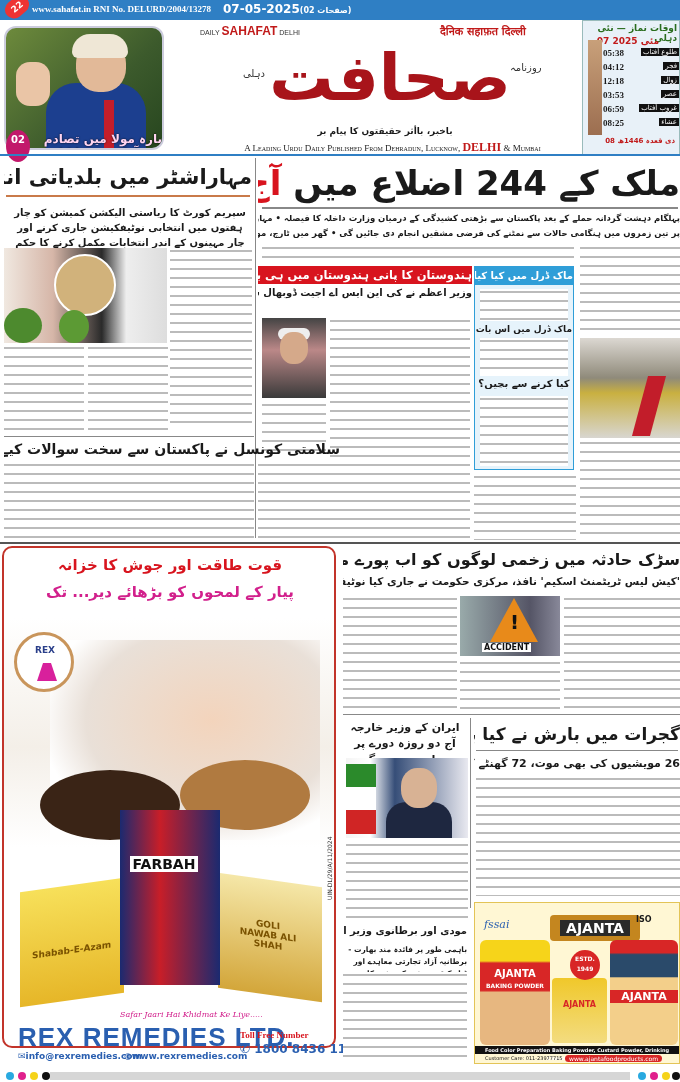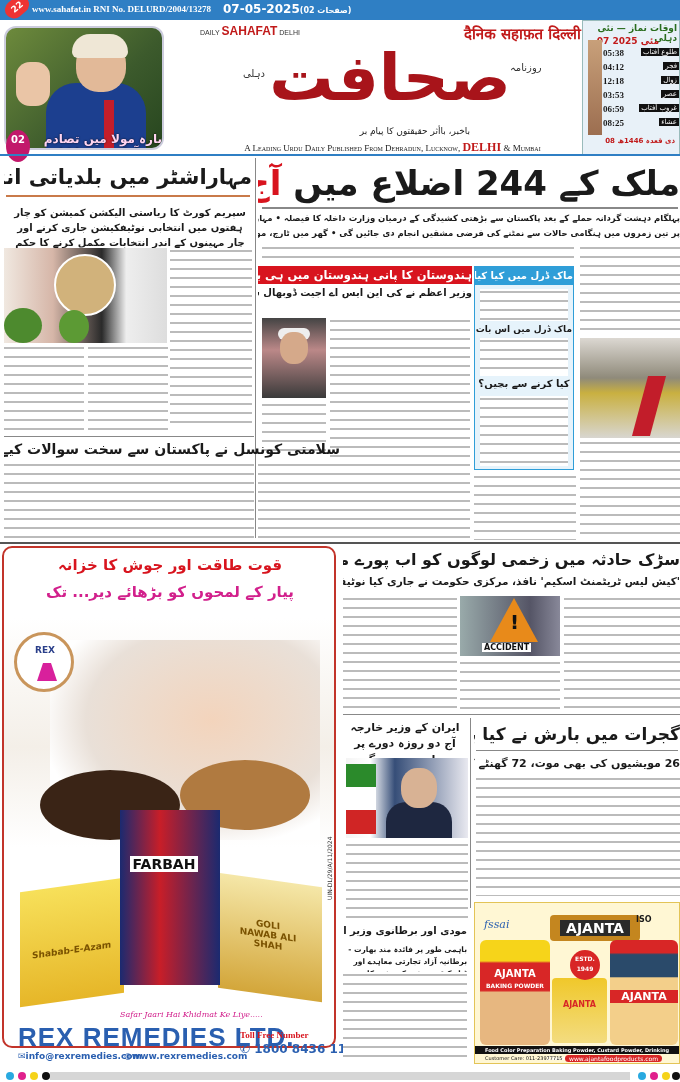--- a/index.html
+++ b/index.html
@@ -16,25 +16,25 @@
 #trump .suit{position:absolute;left:40px;top:55px;width:100px;height:70px;background:#1c3f8f;border-radius:30px 30px 0 0;}
 #trump .head{position:absolute;left:70px;top:12px;width:50px;height:52px;background:#e2b998;border-radius:45%;}
 #trump .hair{position:absolute;left:66px;top:6px;width:56px;height:24px;background:#efe7d6;border-radius:30px 30px 10px 10px;}
 #trump .tie{position:absolute;left:98px;top:72px;width:10px;height:52px;background:#c41e2a;}
 #trump .hand{position:absolute;left:10px;top:34px;width:34px;height:44px;background:#eac5a6;border-radius:14px;}
 #trump .cap{position:absolute;left:28px;top:104px;color:#ffd5f2;font-size:12px;font-weight:bold;direction:rtl;text-shadow:0 0 2px #000;}
 .circle02{left:6px;top:130px;width:24px;height:32px;background:#c2186b;color:#fff;border-radius:50%;font-size:10px;font-weight:bold;text-align:center;line-height:20px;}
 
 #dailysah{left:200px;top:24px;font-family:"Liberation Sans",sans-serif;font-size:7px;color:#333;}
 #dailysah b{color:#c11a1a;font-size:12px;font-weight:bold;}
-#hindi{left:464px;top:23px;font-size:15px;color:#c11a1a;font-weight:bold;}
+#hindi{left:440px;top:23px;font-size:11px;color:#c11a1a;font-weight:bold;}
 #logo{left:230px;top:42px;width:320px;height:72px;color:#a8141a;font-size:64px;font-weight:bold;text-align:center;line-height:72px;direction:rtl;}
 #roz{left:510px;top:62px;font-size:10px;color:#333;}
 #dilli{left:243px;top:68px;font-size:10px;color:#333;}
-#tagline-ur{left:300px;top:126px;font-size:9px;font-weight:normal;direction:rtl;width:170px;text-align:right;}
+#tagline-ur{left:300px;top:126px;font-size:9px;font-weight:bold;direction:rtl;width:170px;text-align:center;}
 #tagline-en{left:200px;top:140px;width:385px;font-family:"Liberation Serif",serif;font-size:9px;font-variant:small-caps;text-align:center;}
 #tagline-en .dl{color:#c11a1a;font-size:12px;font-weight:bold;}
 
 #prayer{left:582px;top:20px;width:98px;height:135px;background:#e8f1f8;border:1px solid #9bb;}
 #prayer .hdr{position:absolute;left:2px;top:2px;right:2px;font-size:9px;color:#2a6d1e;font-weight:bold;direction:rtl;}
 #prayer .dt{position:absolute;right:20px;top:15px;font-size:9px;color:#c11a1a;font-weight:bold;}
 .prow{position:absolute;left:20px;width:76px;height:11px;font-size:9px;}
 .prow .t{position:absolute;left:0;font-family:"Liberation Serif",serif;font-weight:bold;}
 .prow .n{position:absolute;right:0;background:#111;color:#fff;font-size:7px;padding:0 2px;direction:rtl;}
 #minaret{left:588px;top:40px;width:14px;height:95px;background:linear-gradient(#c8a07a,#9c6e50);}

